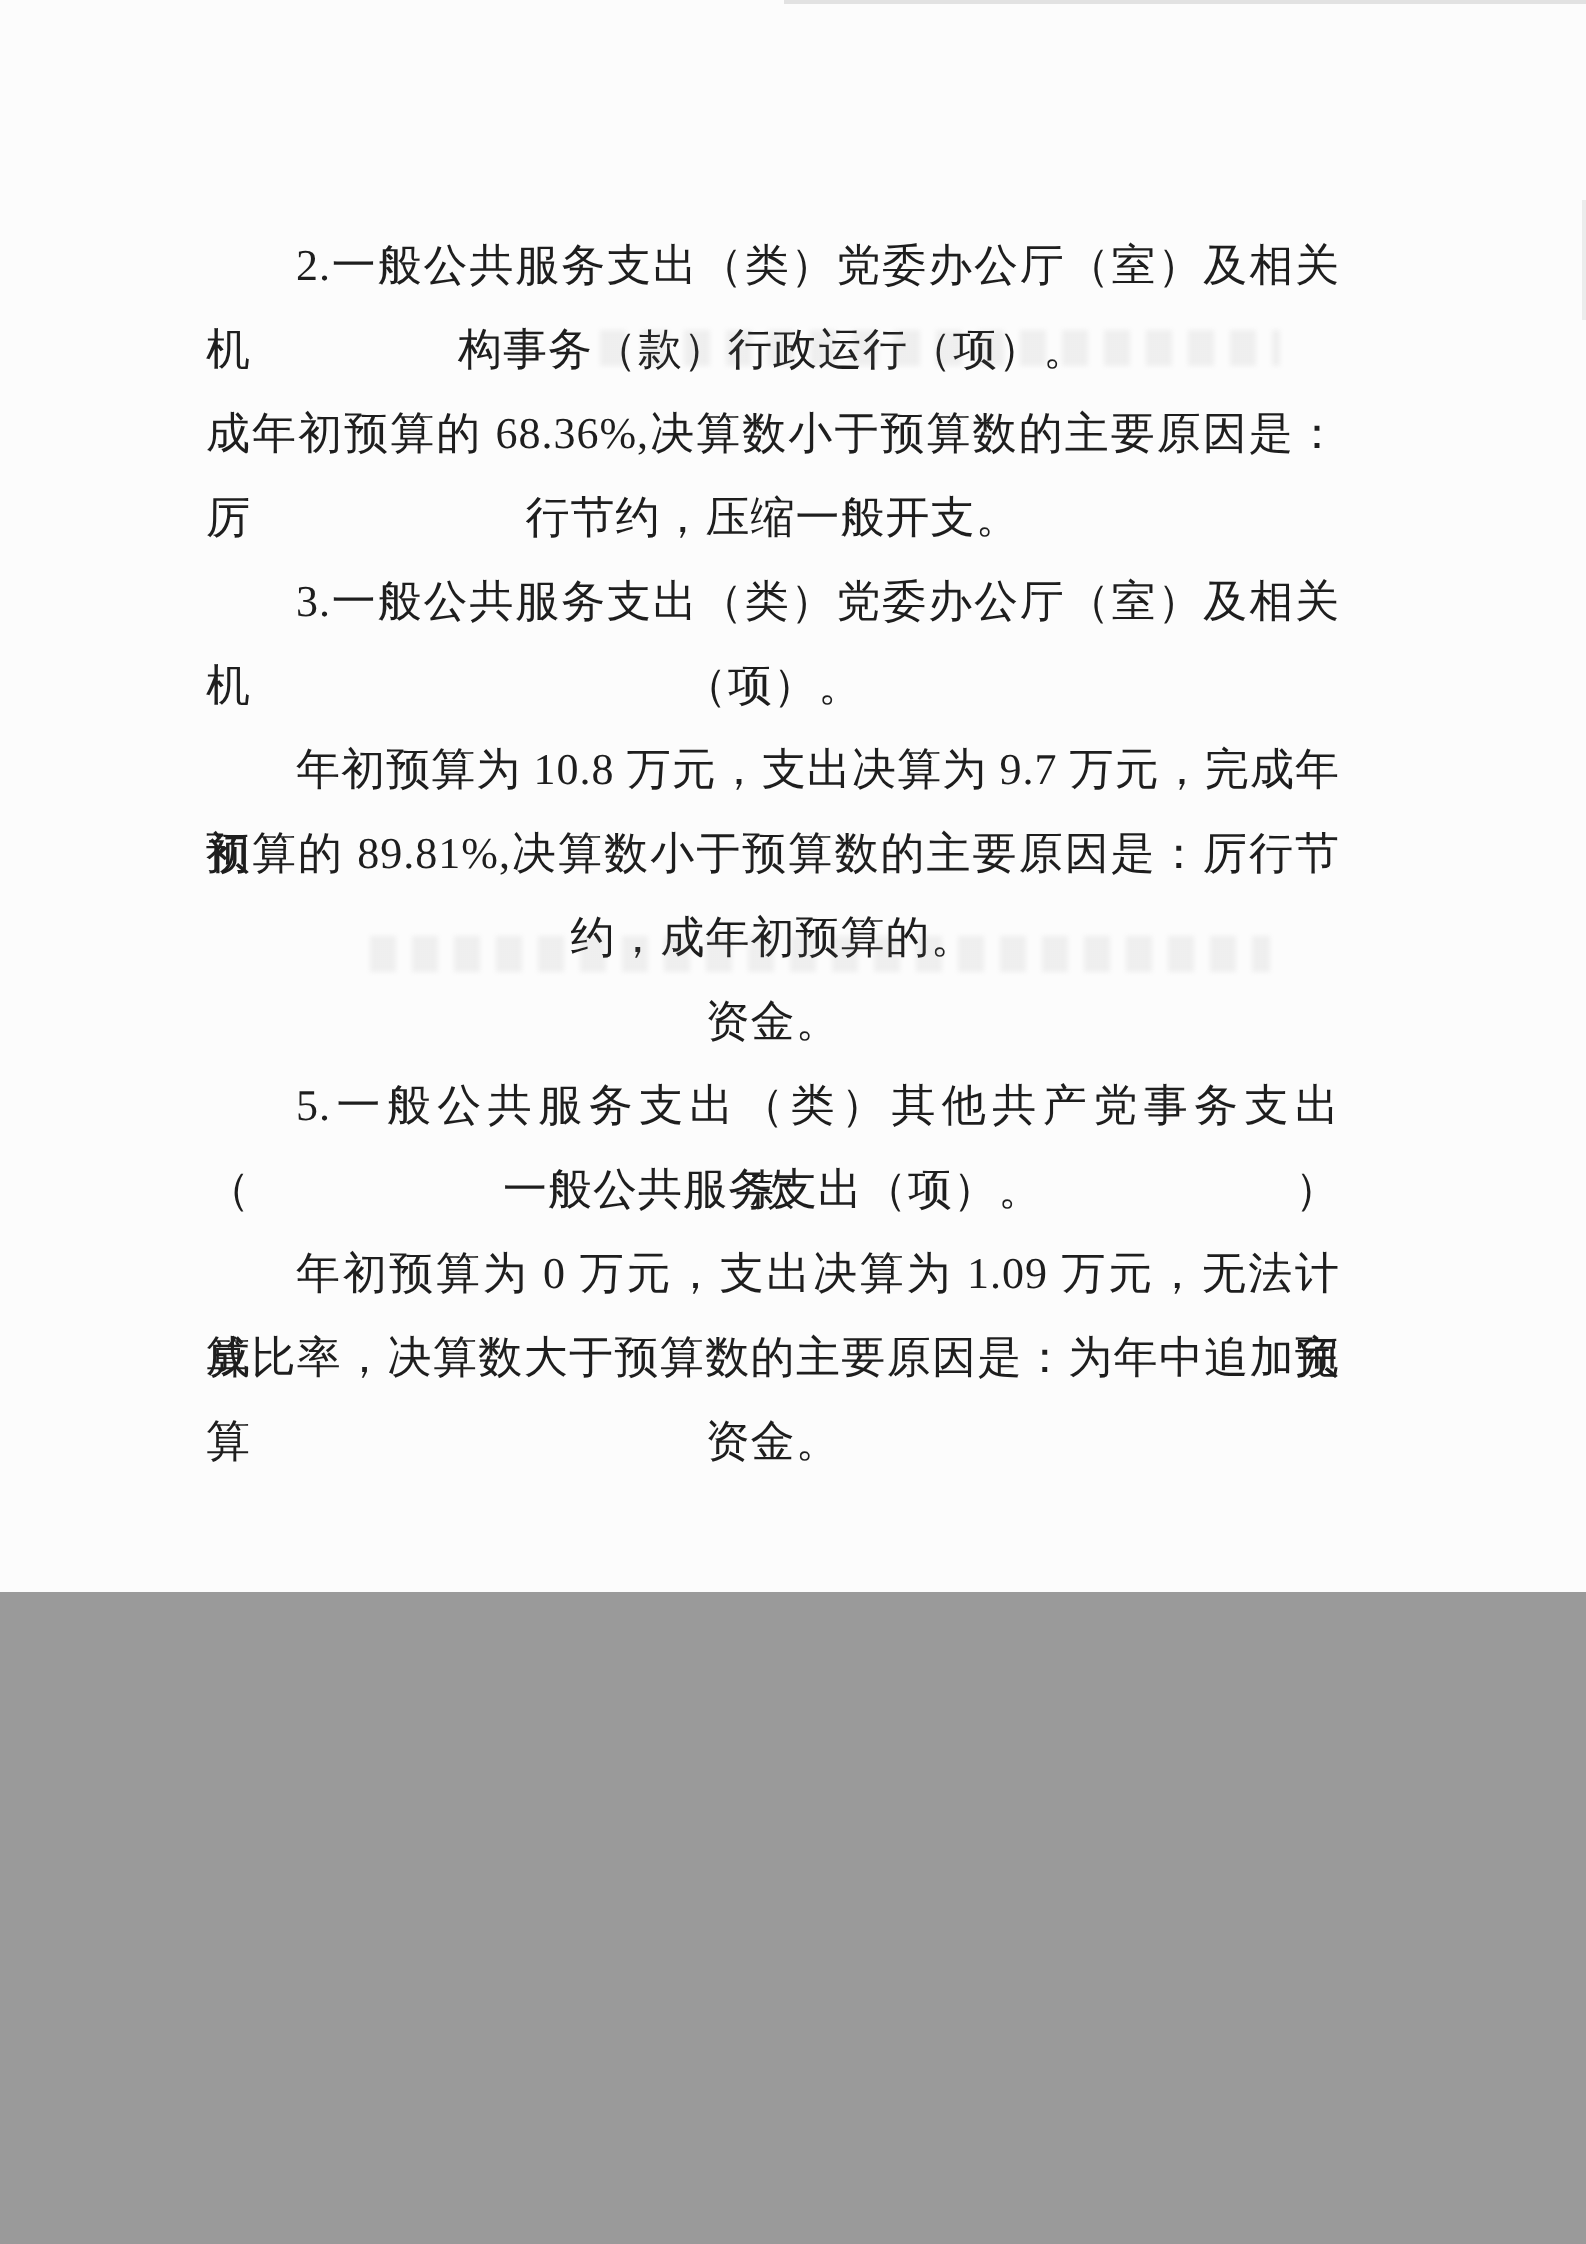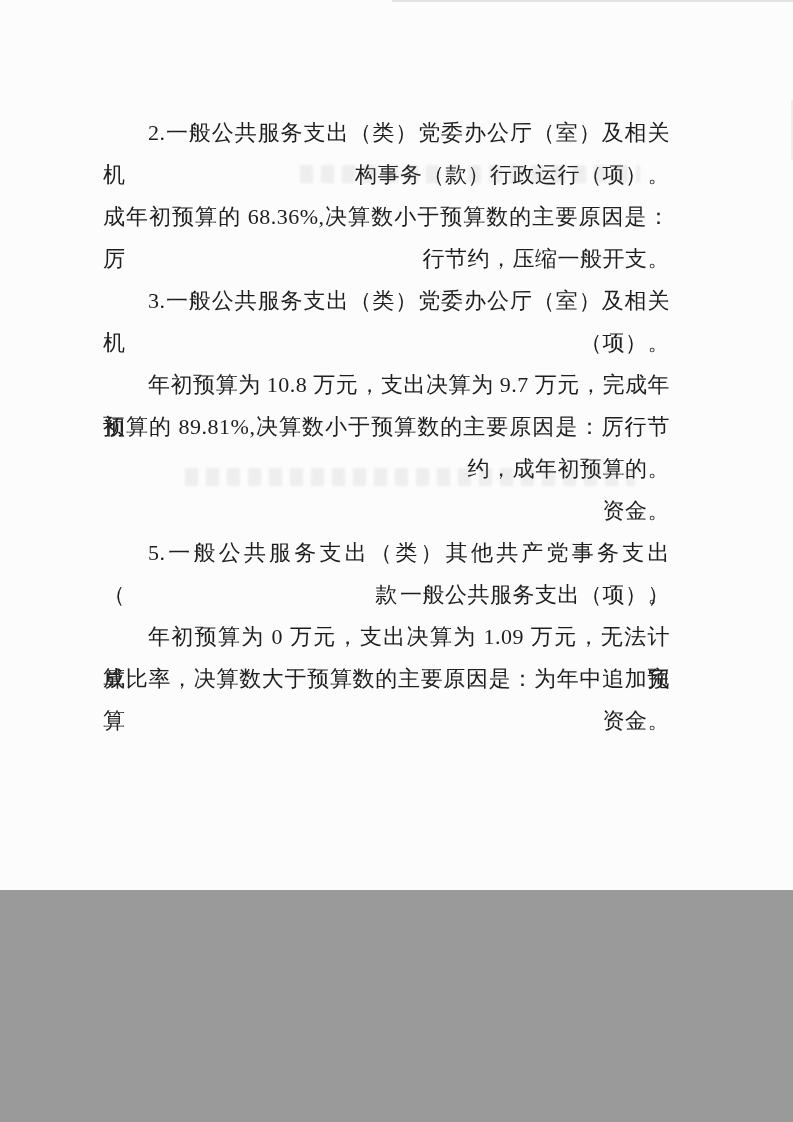--- a/index.html
+++ b/index.html
@@ -3,21 +3,21 @@
 <meta charset="utf-8">
 <style>
   html, body {
     margin: 0;
     padding: 0;
     background: #9a9a9a;
   }
   .page {
     position: relative;
     width: 793px;
-    height: 890px;
+    height: 796px;
     background: #fcfcfc;
     overflow: hidden;
     font-family: "Liberation Serif", "DejaVu Serif", serif;
     color: #1e1e1e;
   }
   
   .edge-top {
     position: absolute;
     left: 392px; top: 0;
     width: 401px; height: 2px;
@@ -36,21 +36,21 @@
     width: 567px;
   }
   .para { margin: 0; padding: 0; }
   .ln {
     display: block;
     font-size: 22px;
     line-height: 42px;
     height: 42px;
     white-space: nowrap;
     letter-spacing: 0.5px;
-    text-align: right;
+    text-align: center;
   }
   .ln.just {
     white-space: normal;
     text-align: justify;
     text-align-last: justify;
   }
   .ln.indent { text-indent: 45px; }
   
   .ghost {
     position: absolute;

